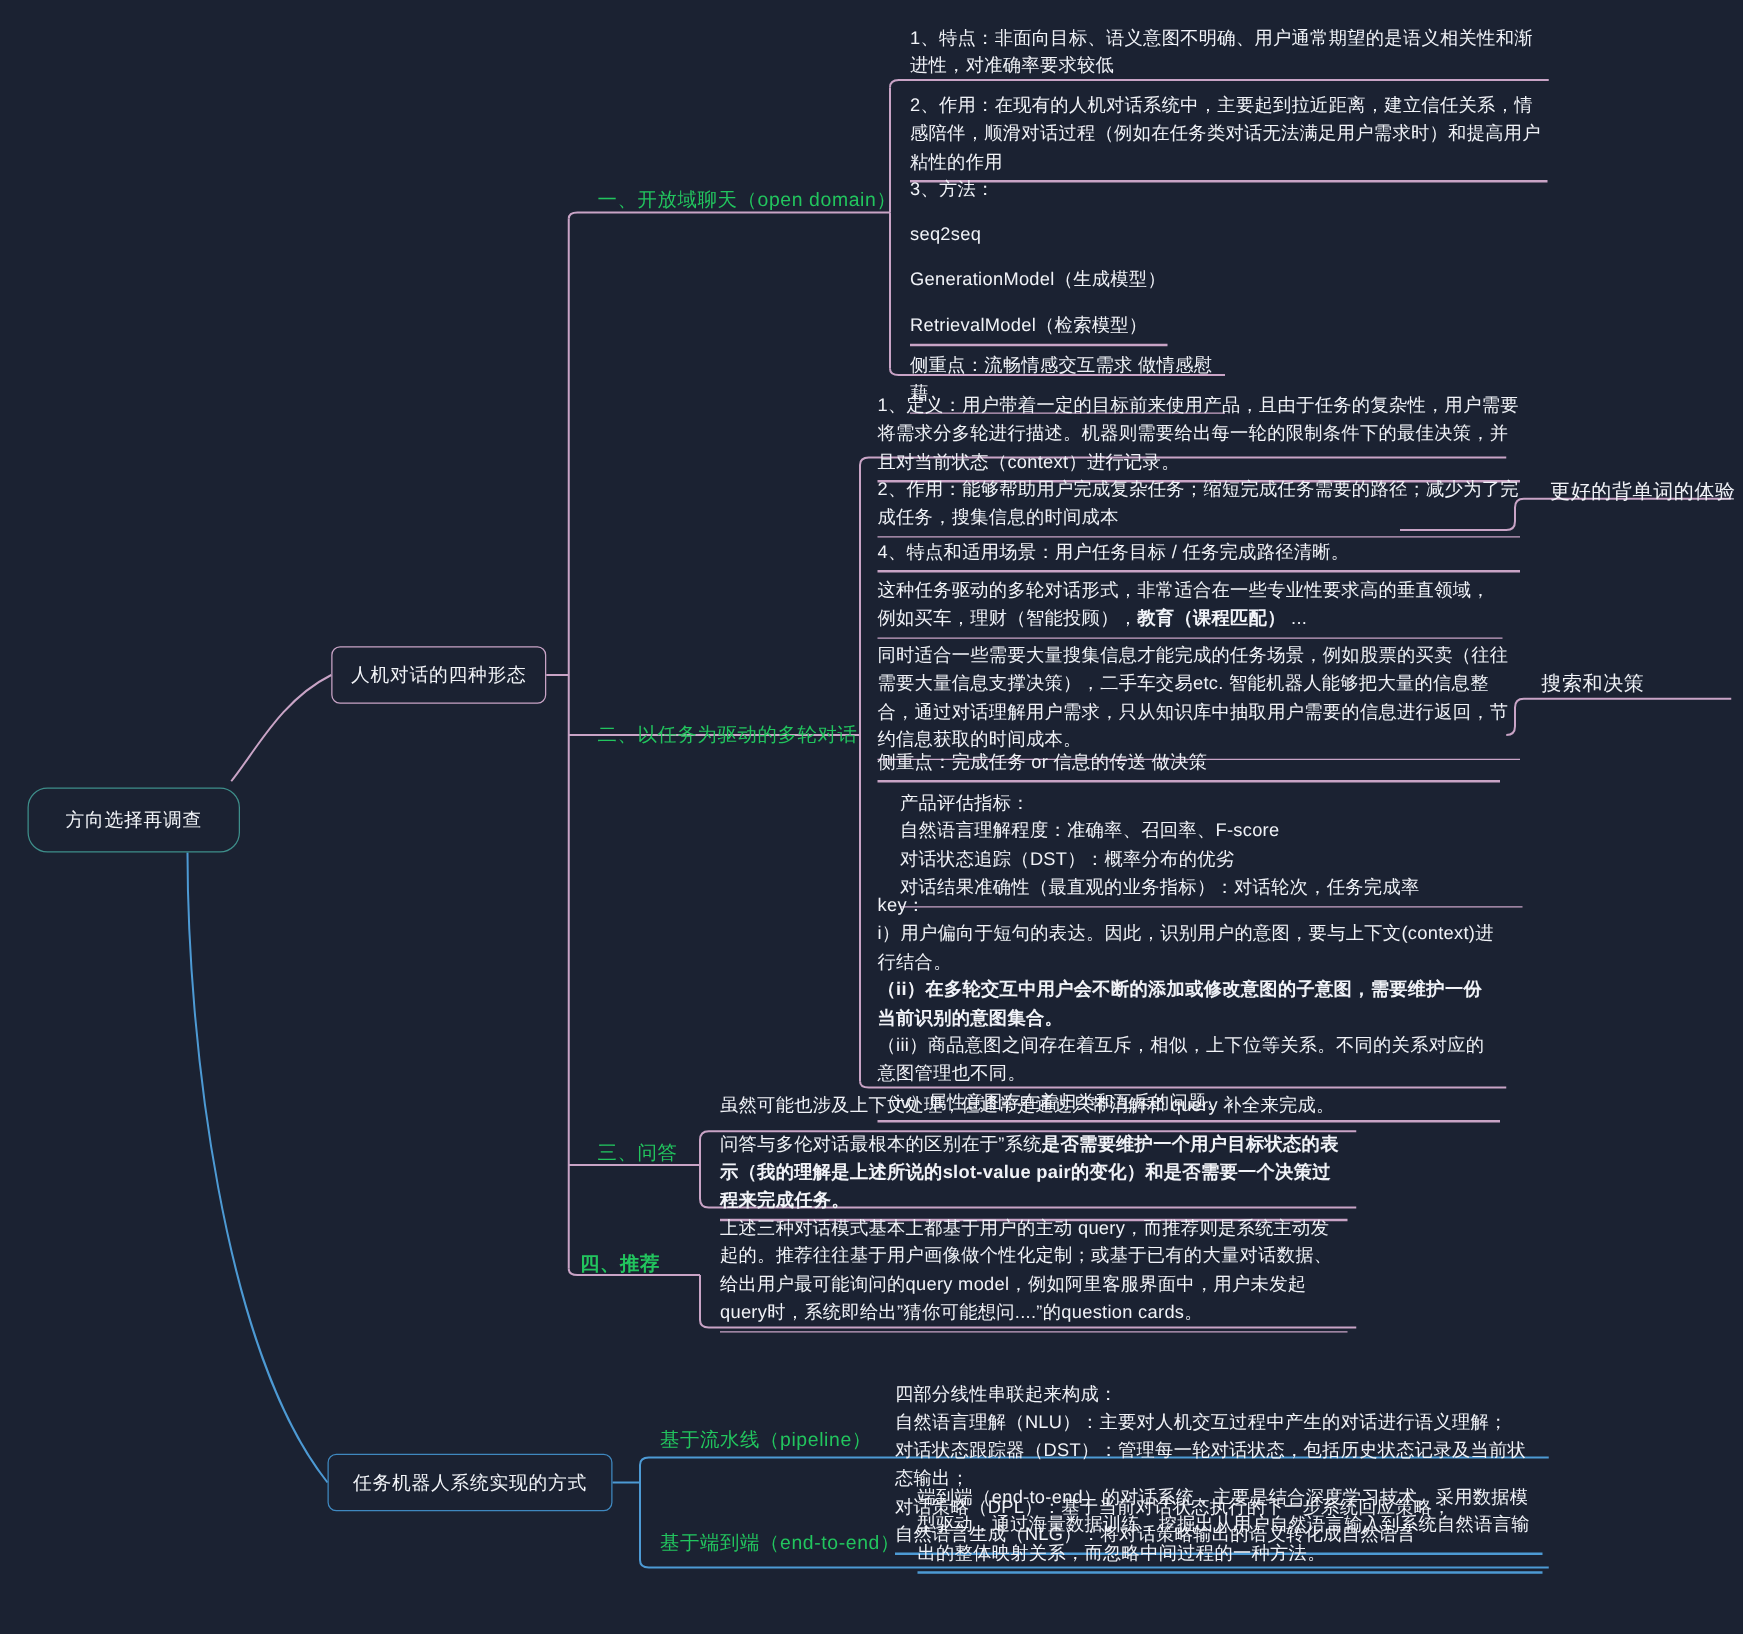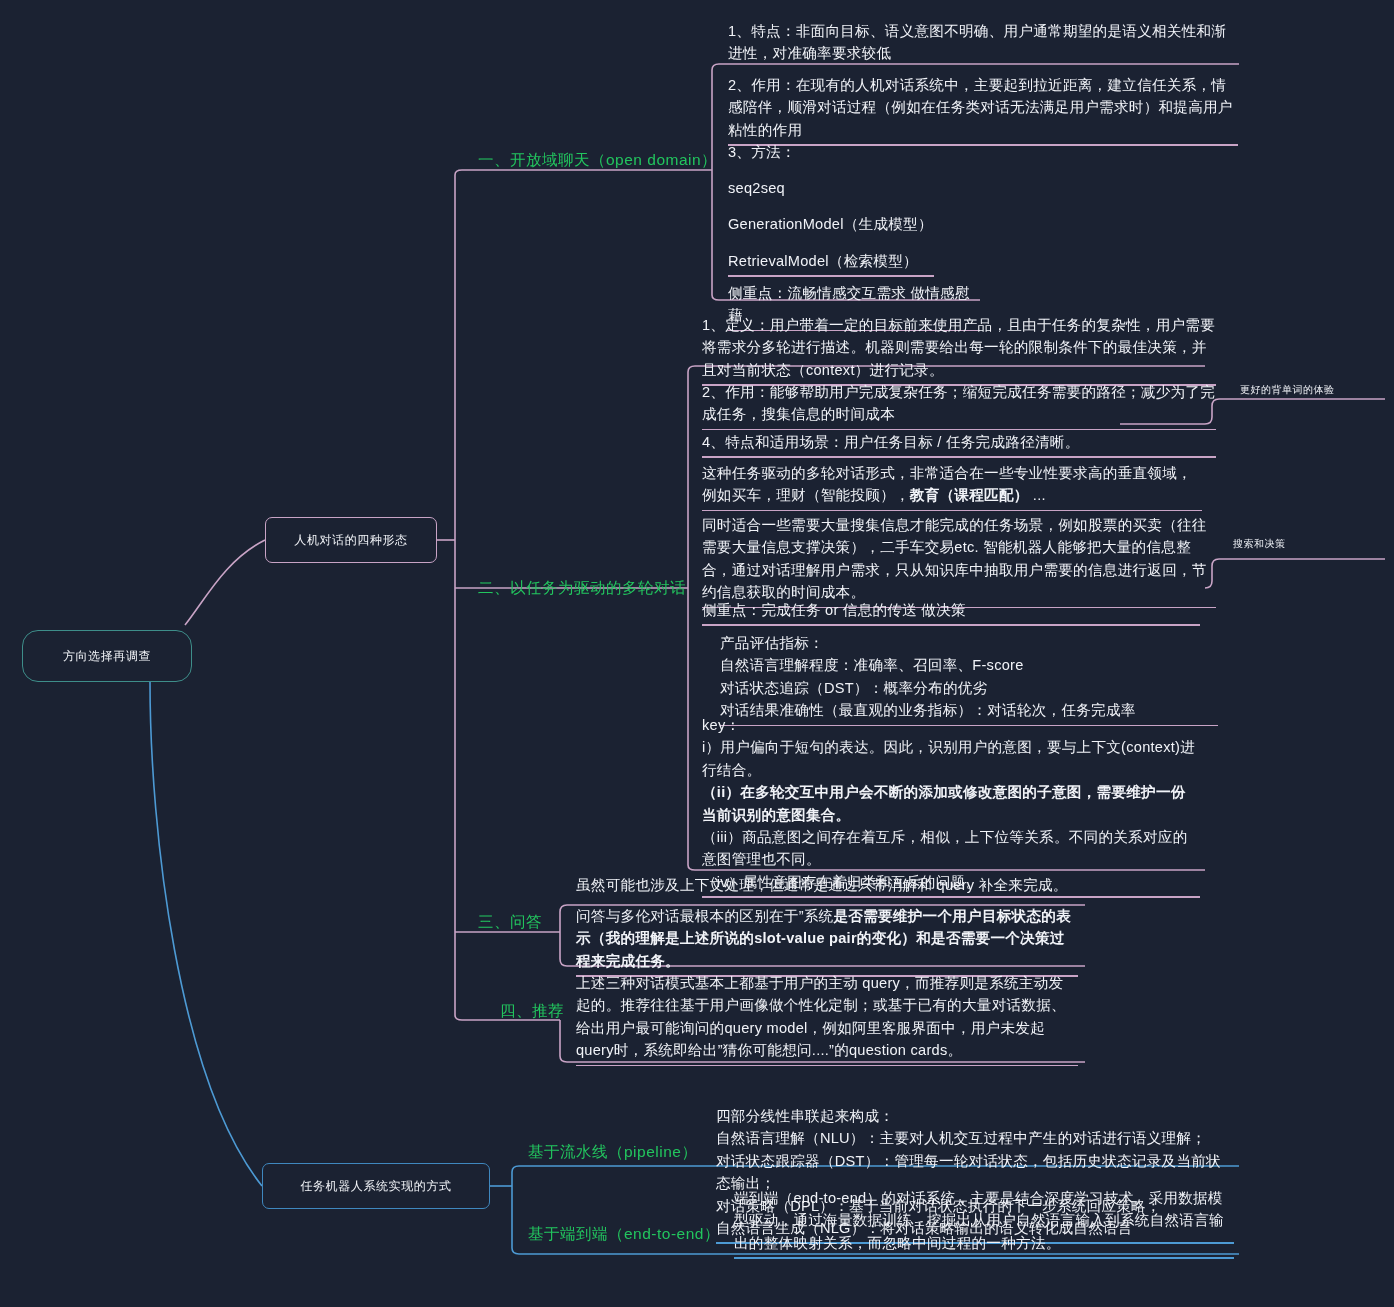--- a/index.html
+++ b/index.html
@@ -21,39 +21,39 @@
     width: 1394px; height: 1307px;
     pointer-events: none;
   }
   .node-box {
     position: absolute;
     border: 1.6px solid #c9a4c6;
     border-radius: 7px;
     background: #1b2232;
     display: flex; align-items: center; justify-content: center;
     padding: 6px 14px;
-    font-size: 12px;
+    font-size: 15px;
     letter-spacing: 0.6px;
     white-space: nowrap;
     color: #f2f4f8;
   }
   .node-box.teal { border-color: #3e8e8a; }
   .node-box.blue { border-color: #3f88bf; }
 
   
   .branch-label {
     position: absolute;
     font-size: 15.5px;
     letter-spacing: .5px;
     white-space: nowrap;
     color: #22c55e;
   }
   .side-label {
     position: absolute;
-    font-size: 10px;
+    font-size: 16px;
     letter-spacing: .5px;
     white-space: nowrap;
     color: #f0f2f7;
     font-family: Liberation Serif, serif;
   }
   
   .leaf {
     position: absolute;
     font-size: 14.6px;
     line-height: 22.4px;
@@ -126,21 +126,21 @@
     <span>人机对话的四种形态</span>
   </div>
 
   <div class="node-box blue" style="left:262px; top:1163px; width:228px; height:46px;">
     <span>任务机器人系统实现的方式</span>
   </div>
 
   <div class="branch-label" style="left:478px; top:150px;">一、开放域聊天（open domain）</div>
   <div class="branch-label" style="left:478px; top:578px;">二、以任务为驱动的多轮对话</div>
   <div class="branch-label" style="left:478px; top:912px;">三、问答</div>
-  <div class="branch-label" style="left:500px; top:1001px;">四、推荐</div>
+  <div class="branch-label" style="left:464px; top:1001px;font-weight:bold;">四、推荐</div>
   <div class="branch-label" style="left:528px; top:1142px;">基于流水线（pipeline）</div>
   <div class="branch-label" style="left:528px; top:1224px;">基于端到端（end-to-end）</div>
 
   <div class="side-label" style="left:1240px; top:383px;">更好的背单词的体验</div>
   <div class="side-label" style="left:1233px; top:537px;">搜索和决策</div>
 
   <div class="leaf" style="left:722px; top:18px; width:520px;">1、特点：非面向目标、语义意图不明确、用户通常期望的是语义相关性和渐进性，对准确率要求较低</div>
 
   <div class="leaf u" style="left:722px; top:72px; width:520px;">2、作用：在现有的人机对话系统中，主要起到拉近距离，建立信任关系，情感陪伴，顺滑对话过程（例如在任务类对话无法满足用户需求时）和提高用户粘性的作用</div>
 

